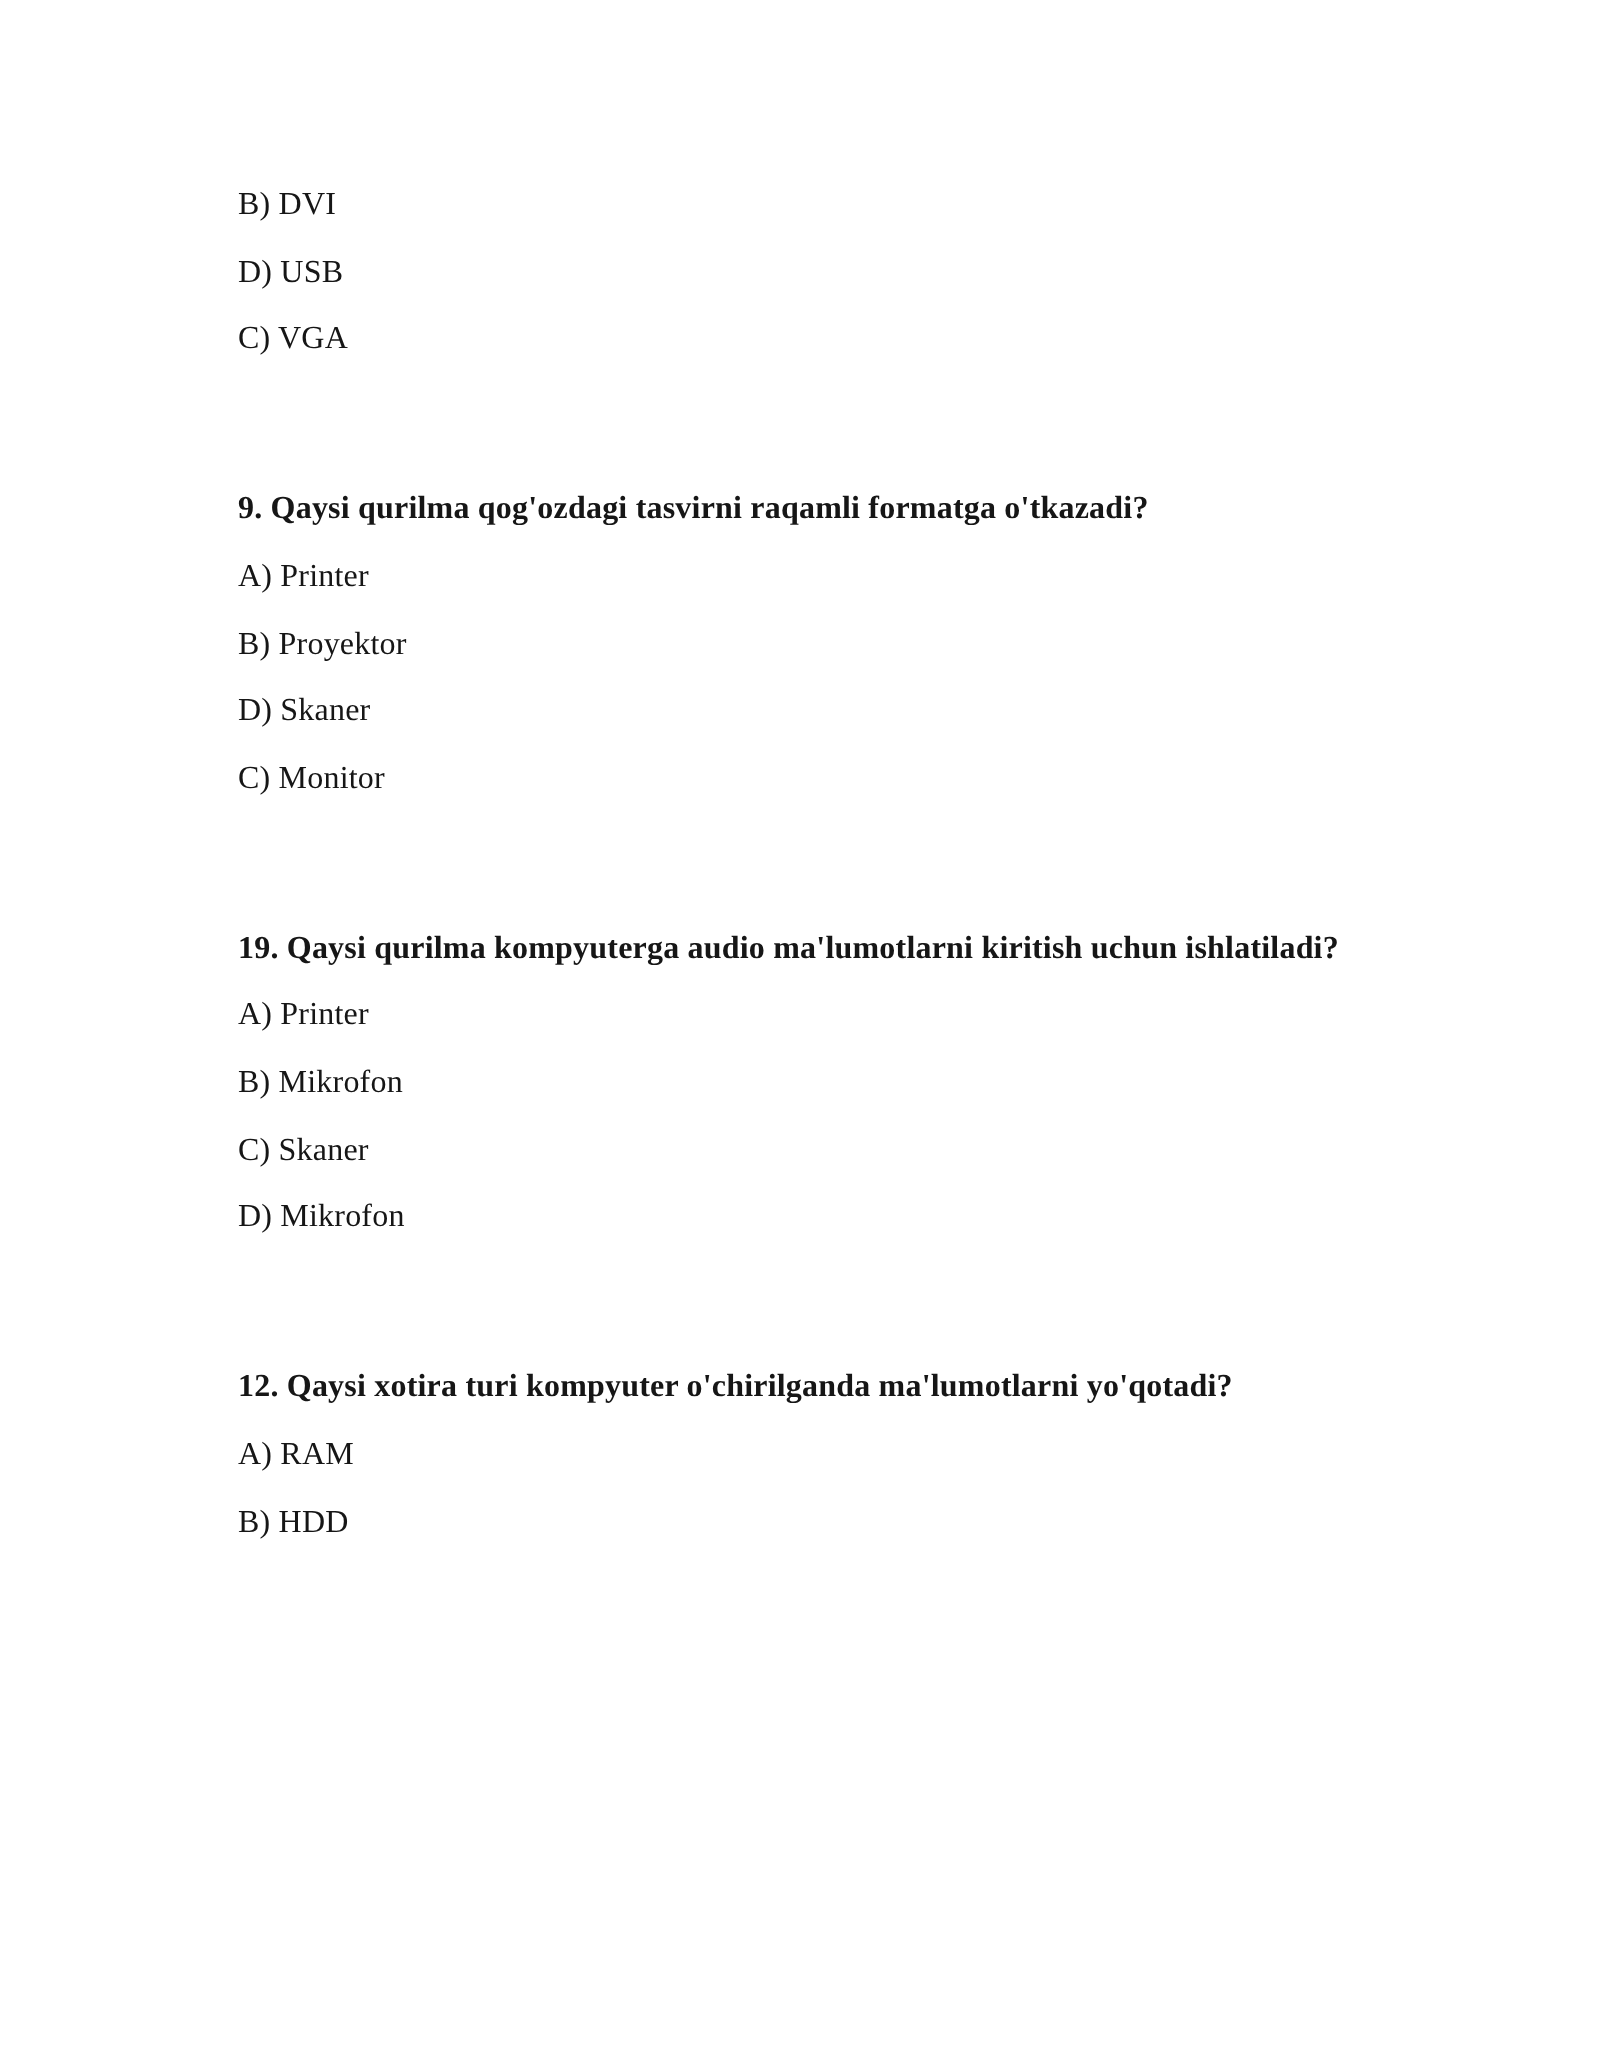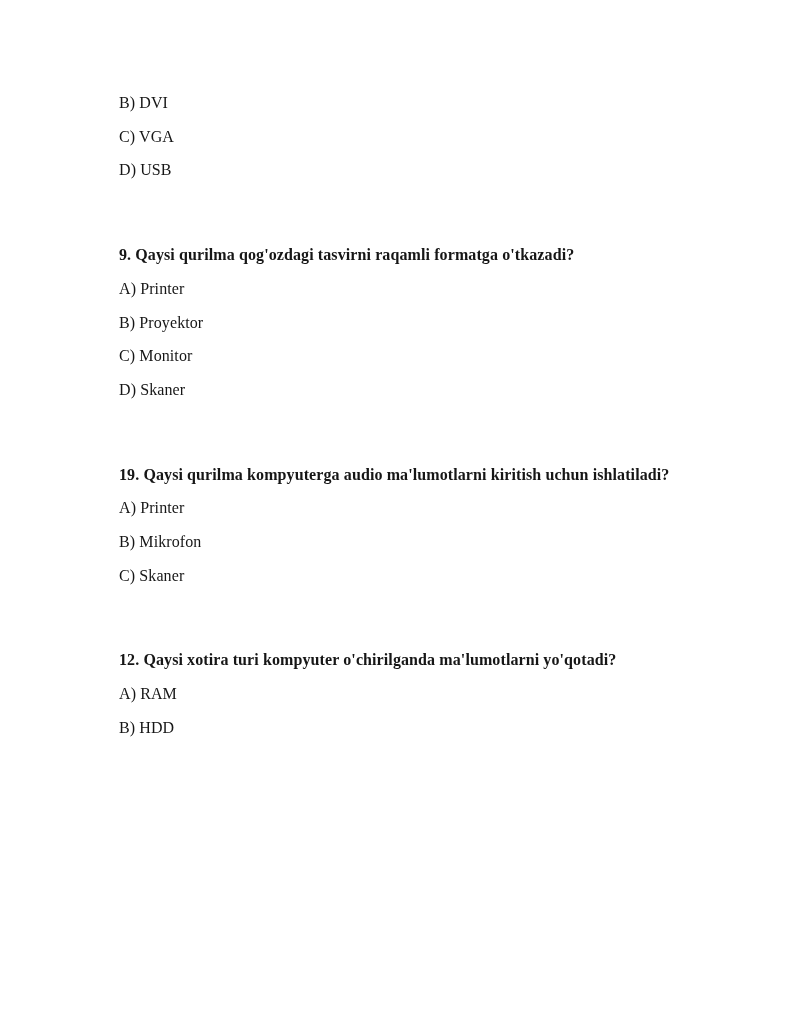--- a/index.html
+++ b/index.html
@@ -35,38 +35,39 @@
     font-weight: bold;
   }
 </style>
 </head>
 <body>
 
 <div class="page">
 
   <div class="block">
     <p class="line">B) DVI</p>
+    <p class="line">D) USB</p>
     <p class="line">C) VGA</p>
-    <p class="line">D) USB</p>
   </div>
 
   <div class="block">
     <p class="line question">9. Qaysi qurilma qog'ozdagi tasvirni raqamli formatga o'tkazadi?</p>
     <p class="line">A) Printer</p>
     <p class="line">B) Proyektor</p>
+    <p class="line">D) Skaner</p>
     <p class="line">C) Monitor</p>
-    <p class="line">D) Skaner</p>
   </div>
 
 
   <div class="block">
     <p class="line question">19. Qaysi qurilma kompyuterga audio ma'lumotlarni kiritish uchun ishlatiladi?</p>
     <p class="line">A) Printer</p>
     <p class="line">B) Mikrofon</p>
     <p class="line">C) Skaner</p>
+    <p class="line">D) Mikrofon</p>
   </div>
 
   <div class="block">
     <p class="line question">12. Qaysi xotira turi kompyuter o'chirilganda ma'lumotlarni yo'qotadi?</p>
     <p class="line">A) RAM</p>
     <p class="line">B) HDD</p>
   </div>
 
 </div>
 

